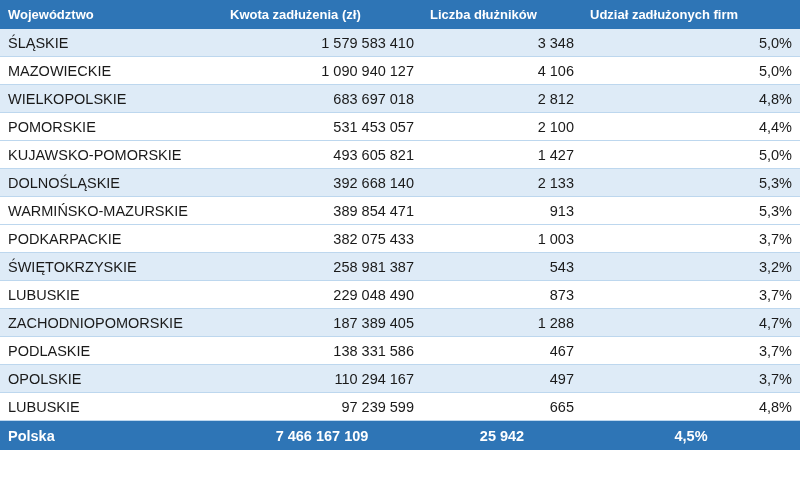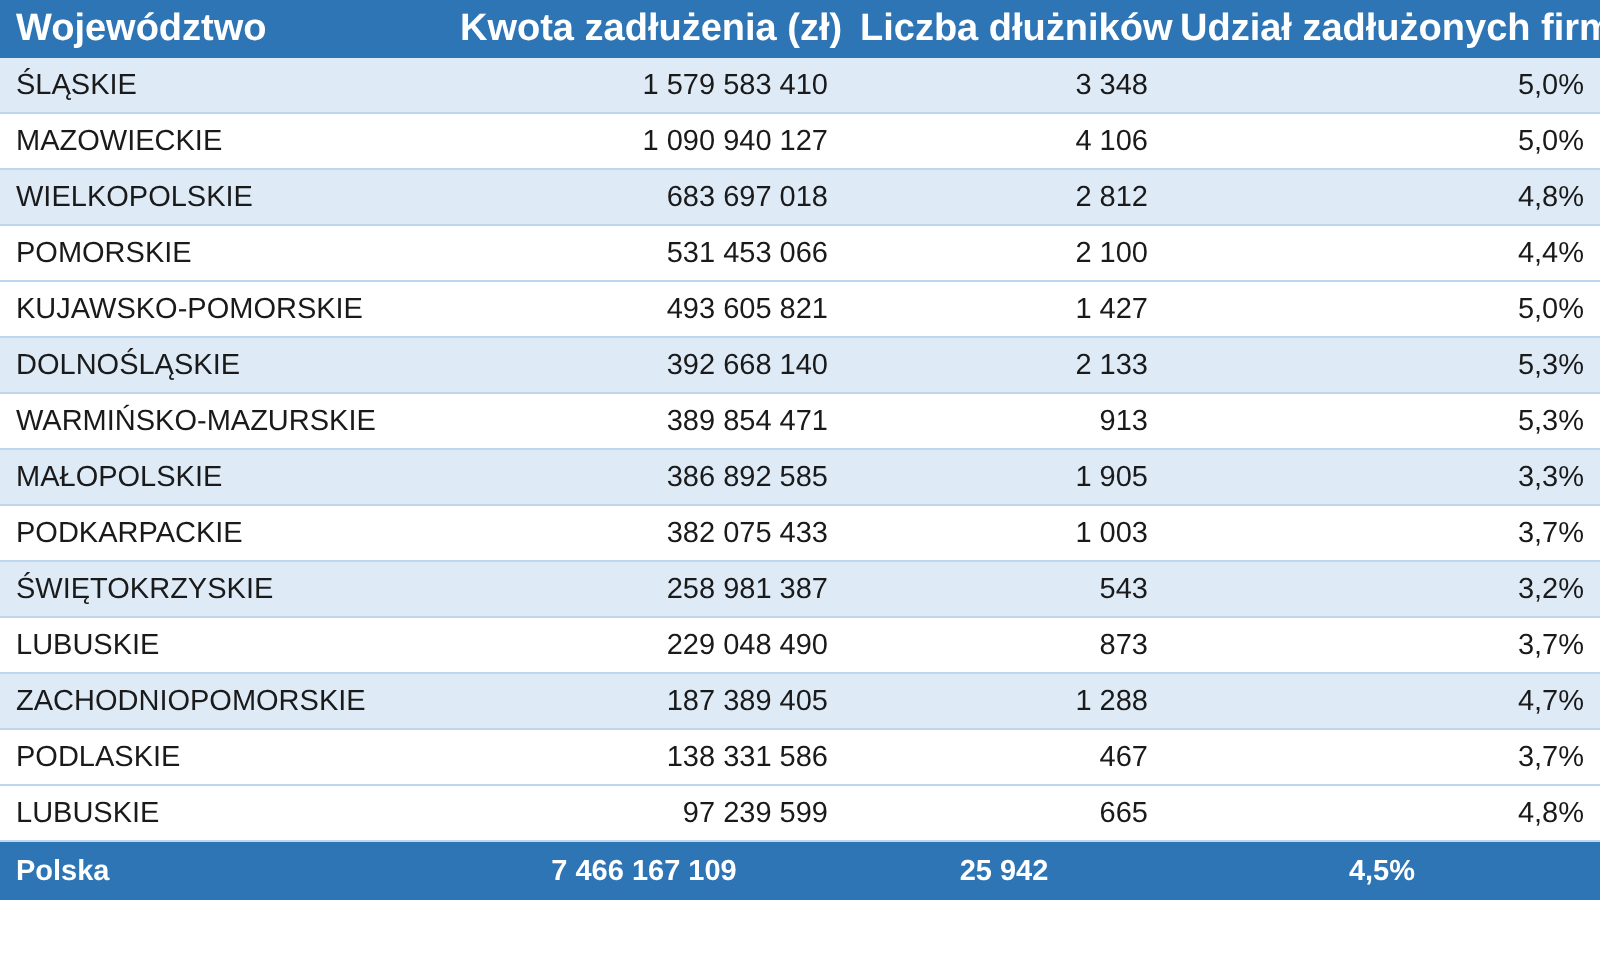--- a/index.html
+++ b/index.html
@@ -19,21 +19,21 @@
     table-layout: fixed;
   }
   table.data-table col.c0 { width: 222px; }
   table.data-table col.c1 { width: 200px; }
   table.data-table col.c2 { width: 160px; }
   table.data-table col.c3 { width: 218px; }
 
   thead th {
     background: #2e75b6;
     color: #ffffff;
-    font-size: 19px;
+    font-size: 13px;
     font-weight: bold;
     height: 29px;
     padding: 0 8px;
     border: none;
     white-space: nowrap;
   }
   thead th.left   { text-align: left; }
   thead th.center { text-align: left; }
 
   tbody td {
@@ -94,47 +94,41 @@
       <td class="num">5,0%</td>
     </tr>
     <tr class="odd">
       <td>WIELKOPOLSKIE</td>
       <td class="num">683 697 018</td>
       <td class="num">2 812</td>
       <td class="num">4,8%</td>
     </tr>
     <tr class="even">
       <td>POMORSKIE</td>
-      <td class="num">531 453 066</td>
+      <td class="num">531 453 057</td>
       <td class="num">2 100</td>
       <td class="num">4,4%</td>
     </tr>
     <tr class="even">
       <td>KUJAWSKO-POMORSKIE</td>
       <td class="num">493 605 821</td>
       <td class="num">1 427</td>
       <td class="num">5,0%</td>
     </tr>
     <tr class="odd">
       <td>DOLNOŚLĄSKIE</td>
       <td class="num">392 668 140</td>
       <td class="num">2 133</td>
       <td class="num">5,3%</td>
     </tr>
     <tr class="even">
       <td>WARMIŃSKO-MAZURSKIE</td>
       <td class="num">389 854 471</td>
       <td class="num">913</td>
       <td class="num">5,3%</td>
-    </tr>
-    <tr class="odd">
-      <td>MAŁOPOLSKIE</td>
-      <td class="num">386 892 585</td>
-      <td class="num">1 905</td>
-      <td class="num">3,3%</td>
     </tr>
     <tr class="even">
       <td>PODKARPACKIE</td>
       <td class="num">382 075 433</td>
       <td class="num">1 003</td>
       <td class="num">3,7%</td>
     </tr>
     <tr class="odd">
       <td>ŚWIĘTOKRZYSKIE</td>
       <td class="num">258 981 387</td>
@@ -152,20 +146,26 @@
       <td class="num">187 389 405</td>
       <td class="num">1 288</td>
       <td class="num">4,7%</td>
     </tr>
     <tr class="even">
       <td>PODLASKIE</td>
       <td class="num">138 331 586</td>
       <td class="num">467</td>
       <td class="num">3,7%</td>
     </tr>
+    <tr class="odd">
+      <td>OPOLSKIE</td>
+      <td class="num">110 294 167</td>
+      <td class="num">497</td>
+      <td class="num">3,7%</td>
+    </tr>
     <tr class="even">
       <td>LUBUSKIE</td>
       <td class="num">97 239 599</td>
       <td class="num">665</td>
       <td class="num">4,8%</td>
     </tr>
   </tbody>
   <tfoot>
     <tr>
       <td>Polska</td>

